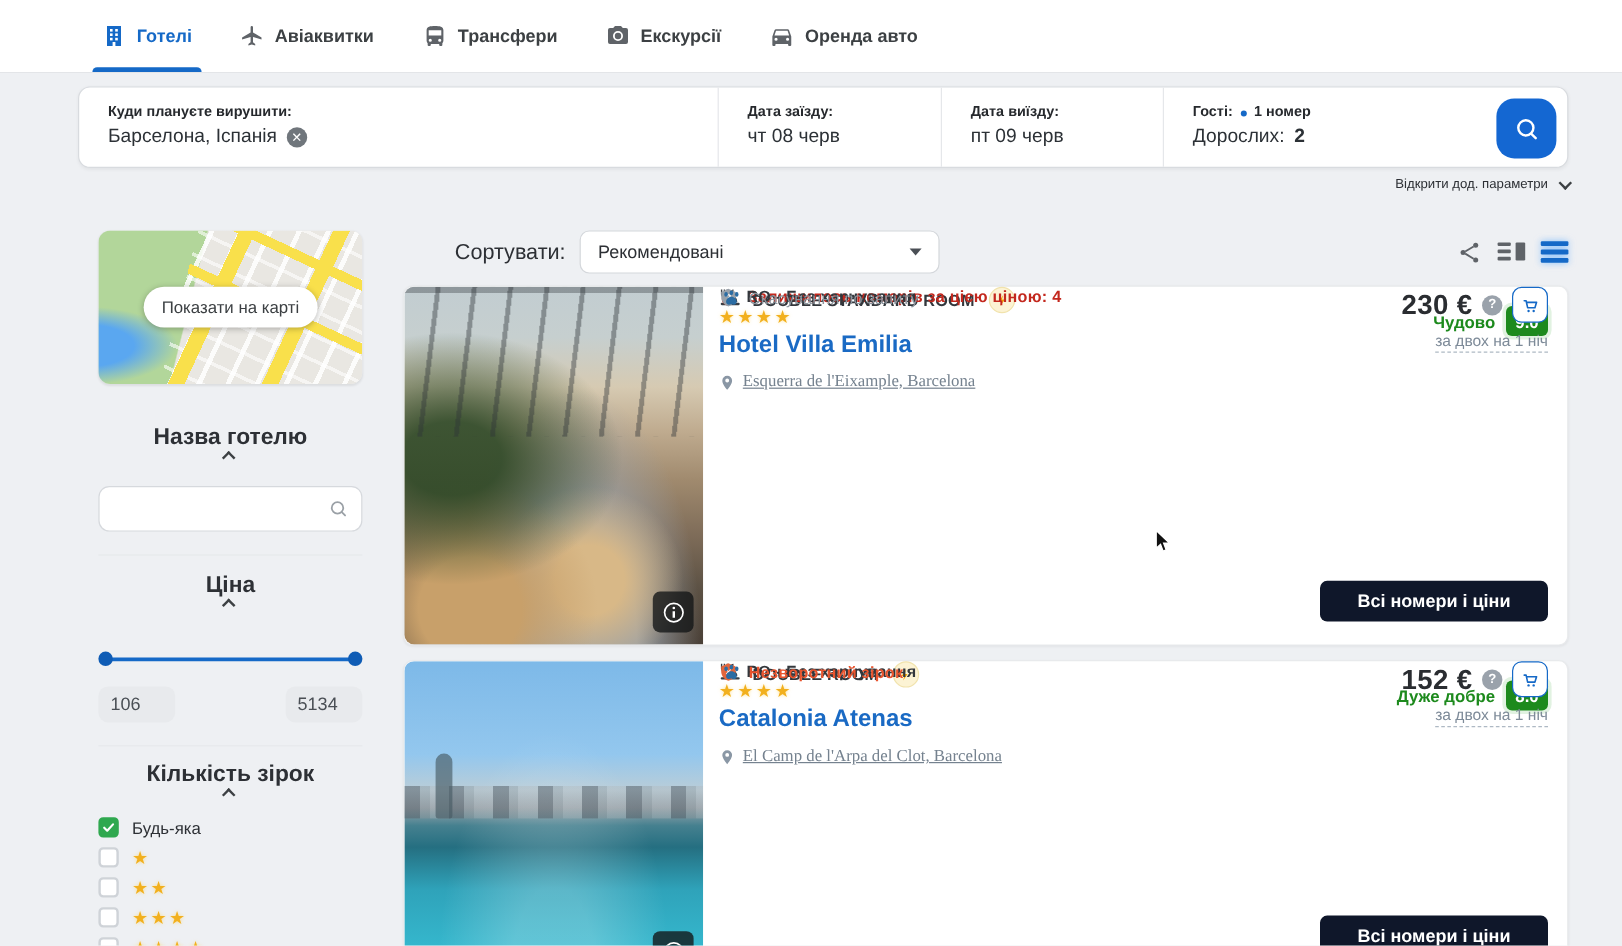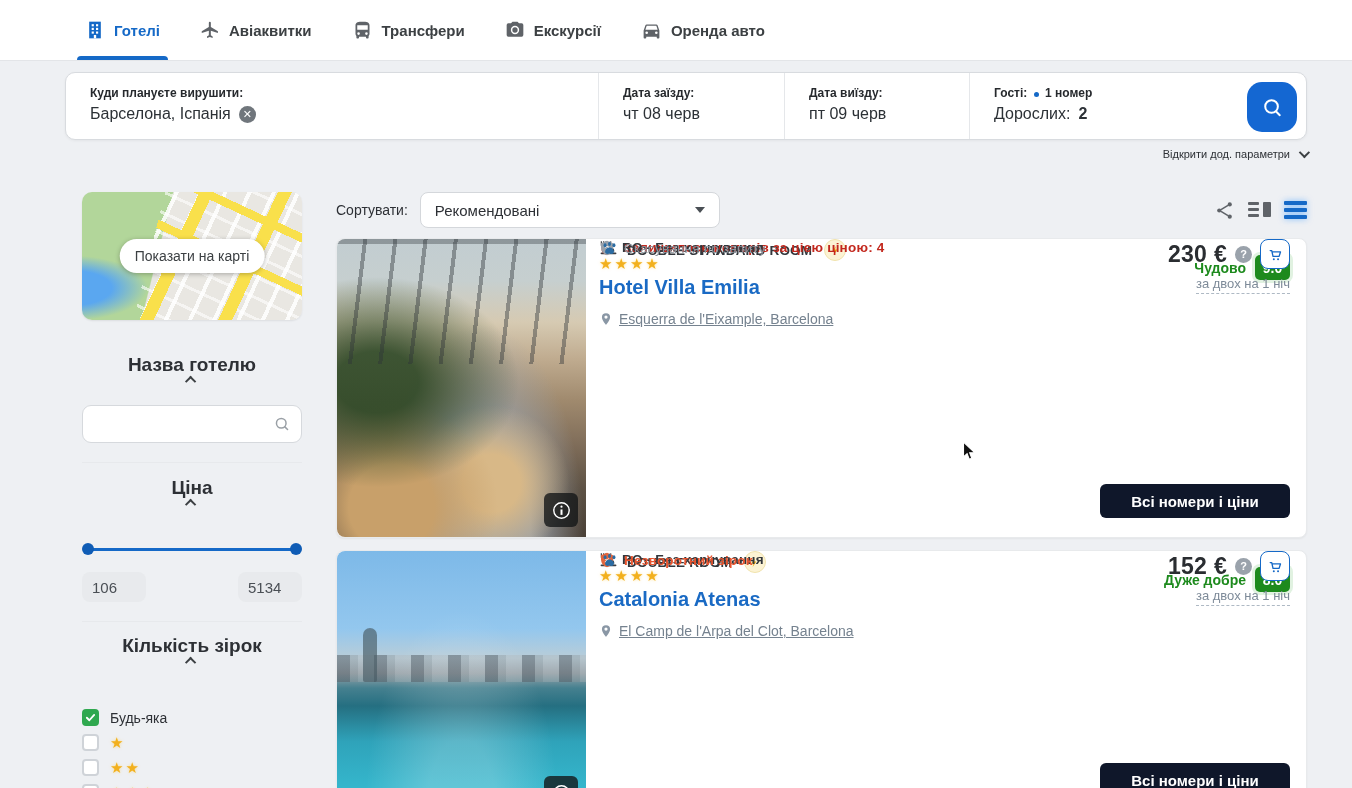--- a/index.html
+++ b/index.html
@@ -71,29 +71,29 @@
   .h-price { margin-top:14px; }
   .slider { margin-top:36px; position:relative; height:12px; }
   .slider .track { position:absolute; left:4px; right:4px; top:5px; height:3px; background:#1569c7; border-radius:2px; }
   .slider .knob { position:absolute; top:0; width:12px; height:12px; border-radius:50%; background:#0f5cb5; cursor:pointer; }
   .slider .knob.min { left:0; } .slider .knob.max { right:0; }
   .price-inputs { margin-top:17px; display:flex; justify-content:space-between; }
   .price-inputs input { width:64px; height:30px; background:#e8eaed; border:none; border-radius:8px;
     padding:0 10px; font-size:15px; color:#4a4f55; font-family:inherit; }
   .h-stars { margin-top:13px; }
   .cb-row { display:flex; align-items:center; gap:11px; margin-top:8px; height:17px; cursor:pointer; }
-  .cb-row.first { margin-top:44px; }
+  .cb-row.first { margin-top:16px; }
   .cb { width:17px; height:17px; border-radius:4px; border:2px solid #cfd3d8; background:#fff; flex:0 0 auto; }
   .cb.checked { border-color:#2fa84f; background:#2fa84f; display:flex; align-items:center; justify-content:center; }
   .cb-label { font-size:14px; color:#2d3035; }
   .stars-gold { color:#f2b01e; font-size:15px; letter-spacing:2px; text-shadow:0 0 3px rgba(255,205,70,.6); }
   
   .main { position:absolute; left:336px; top:192px; width:971px; }
   .sort-row { display:flex; align-items:center; height:36px; }
-  .sort-label { font-size:14px; margin-right:12px; }
+  .sort-label { font-size:18px; margin-right:12px;margin-left:43px; }
   .sort-select { width:300px; height:36px; border:1px solid #d4d7db; border-radius:8px; background:#fff;
     display:flex; align-items:center; justify-content:space-between; padding:0 14px; font-size:15px; cursor:pointer; }
   .tri-down { width:0; height:0; border-left:5px solid transparent; border-right:5px solid transparent; border-top:6px solid #4a4f55; }
   .view-icons { margin-left:auto; display:flex; gap:13px; align-items:center; }
   .vm { position:relative; width:23px; height:18px; cursor:pointer; }
   .vm i { position:absolute; left:0; height:3px; width:11px; background:#5f6368; border-radius:1px; }
   .vm i:nth-child(1){top:1px} .vm i:nth-child(2){top:7px} .vm i:nth-child(3){top:13px}
   .vm .blk { position:absolute; right:0; top:1px; width:8px; height:15px; background:#5f6368; border-radius:1px; }
   .vl { position:relative; width:23px; height:18px; cursor:pointer; filter:drop-shadow(0 0 3px rgba(90,170,255,.75)); }
   .vl i { position:absolute; left:0; right:0; height:3.5px; background:#1569c7; border-radius:1px; }
@@ -120,21 +120,21 @@
   .photo2::after { content:""; position:absolute; left:26px; top:26%; width:14px; height:18%;
     border-radius:7px 7px 2px 2px; background:rgba(70,90,100,.65); }
   .info-badge { position:absolute; right:8px; width:34px; height:34px; border-radius:6px;
     background:rgba(18,20,22,.78); display:flex; align-items:center; justify-content:center; cursor:pointer; z-index:3; }
   .c1 .info-badge { bottom:10px; } .c2 .info-badge { top:225px; }
   .content { position:absolute; left:262px; top:0; right:16px; bottom:0; }
   .card-stars { position:absolute; left:0; top:16px; }
   .hname { position:absolute; left:0; top:37px; font-size:20px; font-weight:700; color:#1a6ac4; cursor:pointer; }
   .hloc { position:absolute; left:0; top:72px; display:flex; align-items:center; gap:6px;
     font-size:14px; color:#75828f; cursor:pointer; }
-  .hloc .loc-text { text-decoration:underline; }
+  .hloc .loc-text { text-decoration:underline;font-family:Liberation Serif, serif; }
   .drow { position:absolute; left:0; display:flex; align-items:center; gap:9px;
     font-size:13.5px; font-weight:600; color:#33373c; letter-spacing:.2px; }
   .drow.dim { font-weight:400; color:#8d959e; }
   .drow.red { color:#c3281e; }
   .drow.orange { color:#e8542e; }
   .c1 .r-room{top:107} .c1 .r-avail{top:142} .c1 .r-meal{top:171} .c1 .r-cancel{top:200} .c1 .paw{top:247}
   .c2 .r-room{top:104} .c2 .r-meal{top:139} .c2 .r-nonref{top:168} .c2 .paw{top:215}
   .bolt { width:22px; height:22px; border-radius:50%; background:#fcf3d4; border:1px solid #f1e3ad;
     display:inline-flex; align-items:center; justify-content:center; margin-left:3px; }
   .paw { position:absolute; left:0; }

